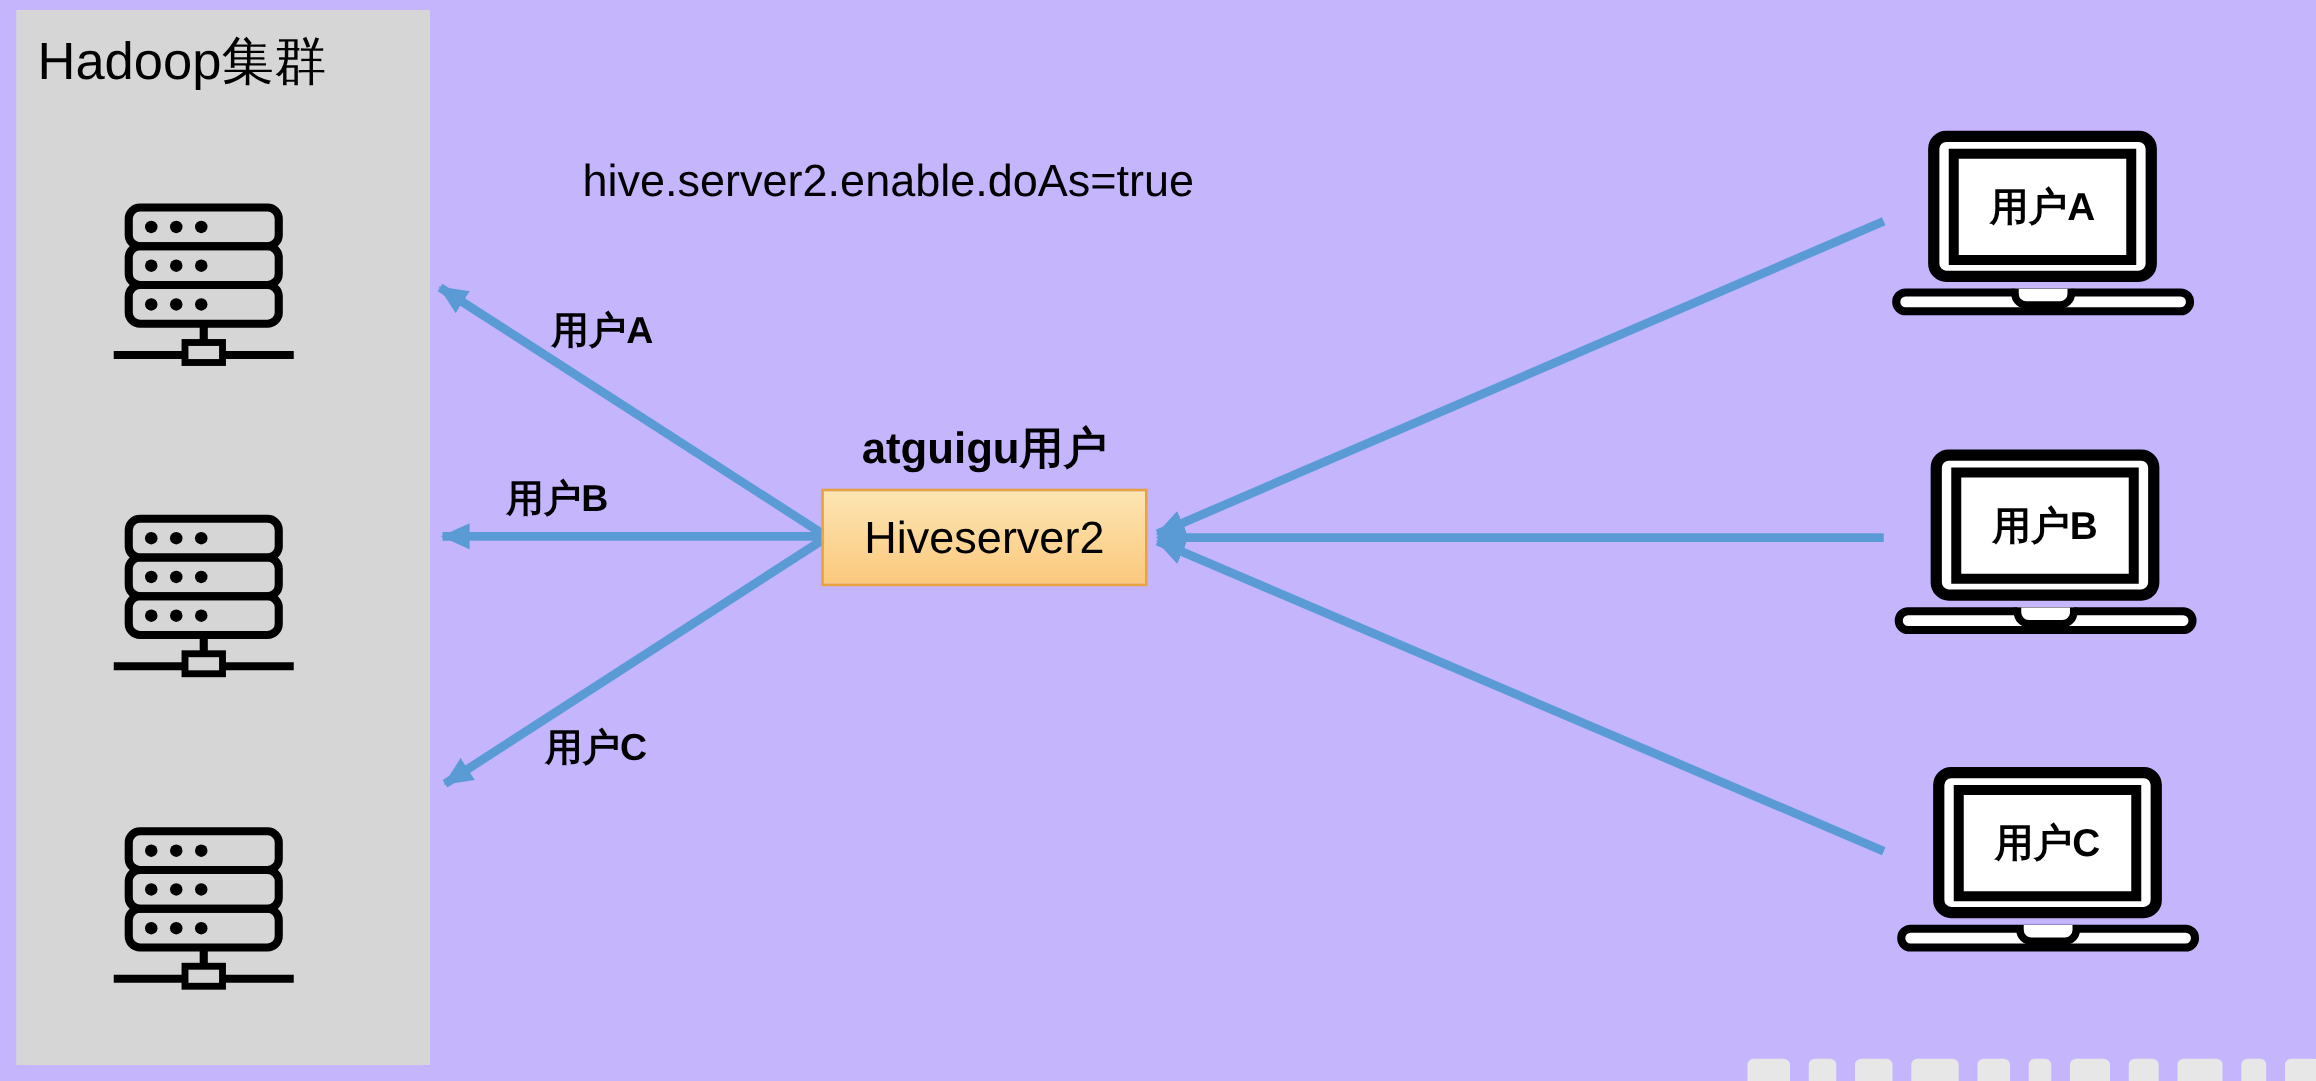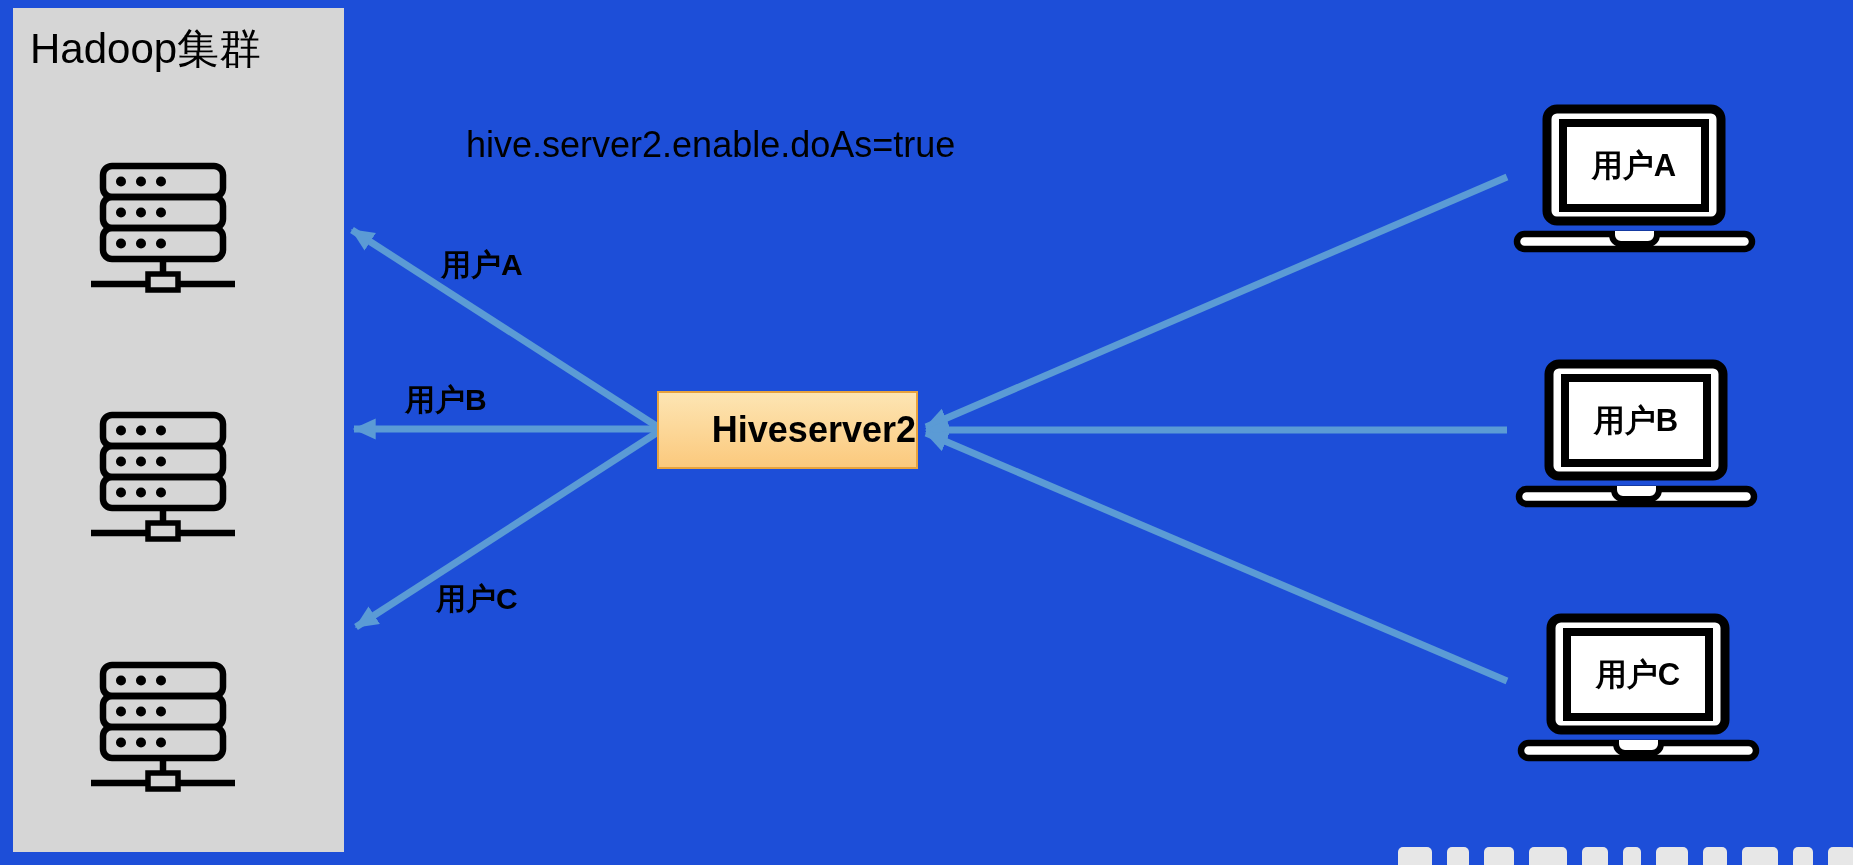--- a/index.html
+++ b/index.html
@@ -1,19 +1,19 @@
 <!DOCTYPE html>
 <html><head>
 <meta charset="utf-8">
 <style>
   html,body{margin:0;padding:0;background:#ffffff;}
   .canvas{
     position:relative;
     width:1853px;height:865px;
-    background:#1d4ed8;
+    background:#c4b5fd;
     overflow:hidden;
     font-family:"Liberation Sans","DejaVu Sans",sans-serif;
     color:#000;
   }
   .panel{
     position:absolute;left:13px;top:8px;width:331px;height:844px;
     background:#D6D6D6;z-index:0;
   }
   .panel-title{
     position:absolute;left:17px;top:20px;
@@ -30,22 +30,22 @@
     white-space:nowrap;z-index:2;
   }
   .hs2-user{
     position:absolute;left:617px;top:341px;width:341px;
     text-align:center;font-size:35px;font-weight:bold;line-height:1;z-index:2;
   }
   .hs2-box{
     position:absolute;left:657px;top:391px;width:261px;height:78px;
     background:linear-gradient(180deg,#FDE5B3 0%,#FBC97D 100%);
     border:2.5px solid #E8A33D;box-sizing:border-box;
-    display:flex;align-items:center;justify-content:flex-end;
-    font-size:36px;font-weight:bold;z-index:2;
+    display:flex;align-items:center;justify-content:center;
+    font-size:36px;font-weight:normal;z-index:2;
   }
   .laptop{position:absolute;width:245px;height:152px;z-index:2;}
   .laptop-label{
     position:absolute;left:51px;top:22px;width:142px;height:85px;
     display:flex;align-items:center;justify-content:center;
     font-size:31px;font-weight:bold;
   }
   .watermark{
     position:absolute;left:1398px;top:847px;height:18px;
     display:flex;align-items:flex-start;gap:15px;z-index:3;
@@ -144,20 +144,21 @@
       <line x1="1507" y1="681" x2="926" y2="433" marker-end="url(#ah)"></line>
     </g>
   </svg>
 
   <div class="config-text">hive.server2.enable.doAs=true</div>
 
   <div class="edge-label" style="left:441px;top:250px">用户A</div>
   <div class="edge-label" style="left:405px;top:385px">用户B</div>
   <div class="edge-label" style="left:436px;top:584px">用户C</div>
 
+  <div class="hs2-user">atguigu用户</div>
   <div class="hs2-box">
     <span>Hiveserver2</span>
   </div>
 
   <div class="laptop" style="left:1512px;top:101px">
     <svg width="245" height="152" viewBox="0 0 245 152">
       <rect x="35" y="8" width="174" height="112" rx="10" fill="#fff" stroke="#000" stroke-width="9"></rect>
       <rect x="51" y="22" width="142" height="85" fill="#fff" stroke="#000" stroke-width="8"></rect>
       <rect x="5" y="133" width="235" height="15" rx="7.5" fill="#fff" stroke="#000" stroke-width="6.5"></rect>
       <path d="M100 130 v4 a9 9 0 0 0 9 9 h27 a9 9 0 0 0 9 -9 v-4" fill="#fff" stroke="#000" stroke-width="6"></path>

